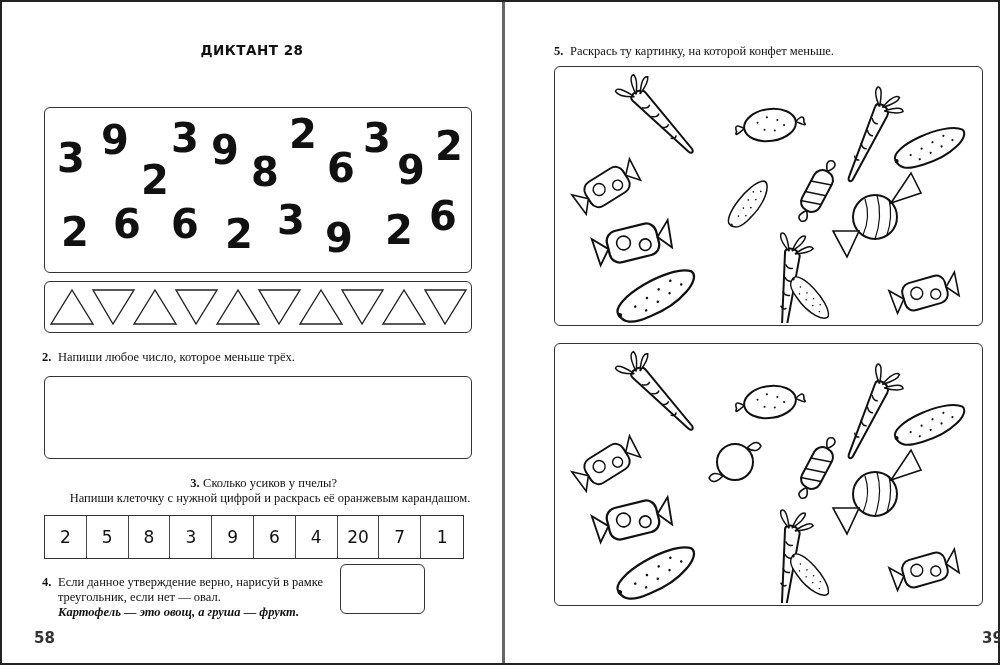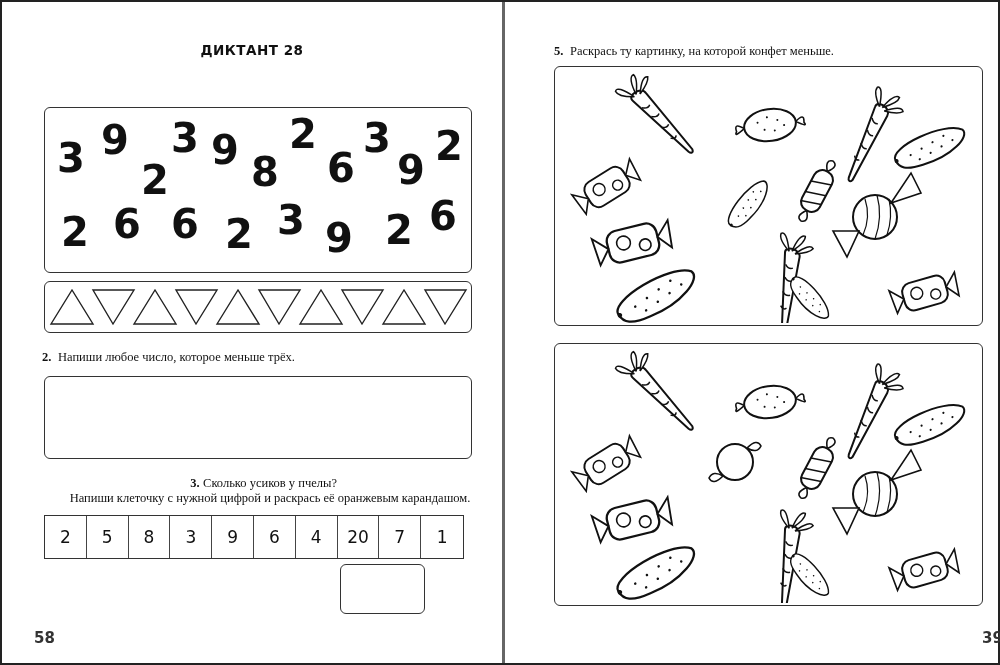--- a/index.html
+++ b/index.html
@@ -138,20 +138,25 @@
       <div class="cell">8</div>
       <div class="cell">3</div>
       <div class="cell">9</div>
       <div class="cell">6</div>
       <div class="cell">4</div>
       <div class="cell">20</div>
       <div class="cell">7</div>
       <div class="cell">1</div>
     </div>
 
+    <div class="task" style="left:40px; top:573px; width:300px;">
+      <span class="num">4.</span><span>Если данное утверждение верно, нарисуй в рамке</span>
+      <span class="indent">треугольник, если нет — овал.</span>
+      <span class="indent italic">Картофель — это овощ, а груша — фрукт.</span>
+    </div>
     <div class="box" style="left:338px; top:562px; width:85px; height:50px;"></div>
 
     <div class="pageno" style="left:32px; top:627px;">58</div>
   </div>
 
   <div class="page page-right">
     <div class="task" style="left:27px; top:42px; width:440px;">
       <span class="num">5.</span><span>Раскрась ту картинку, на которой конфет меньше.</span>
     </div>
 

